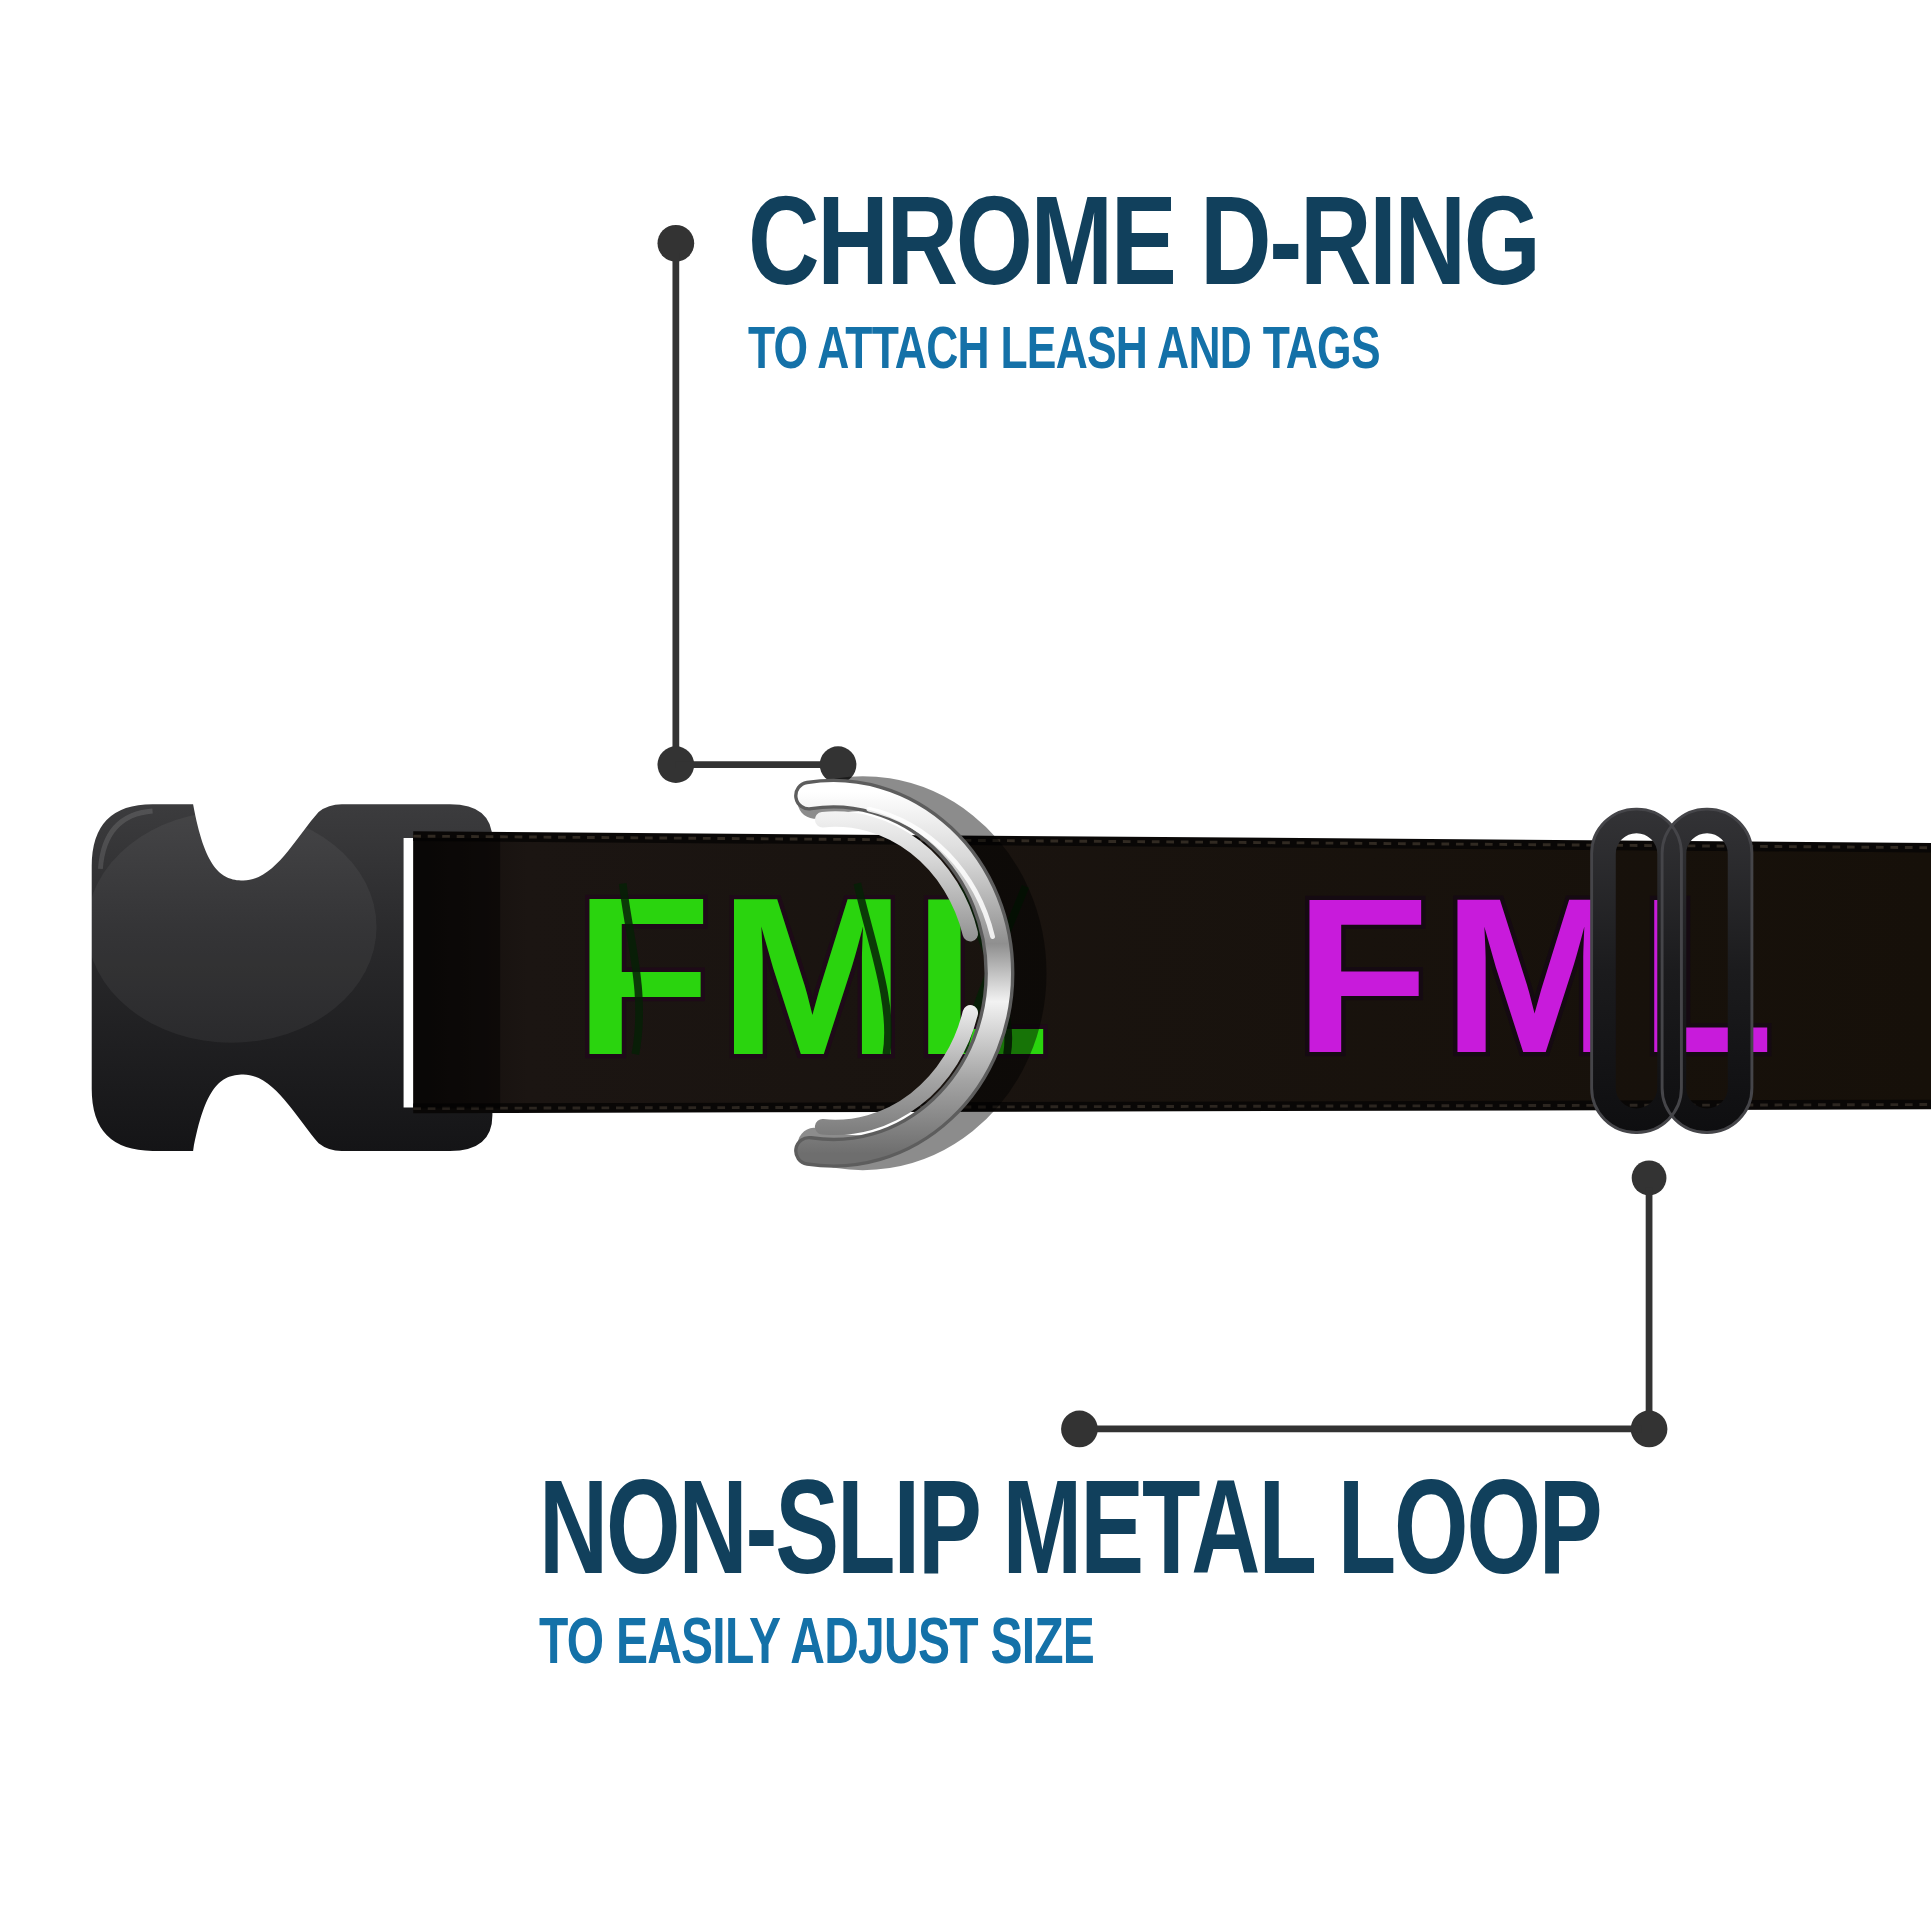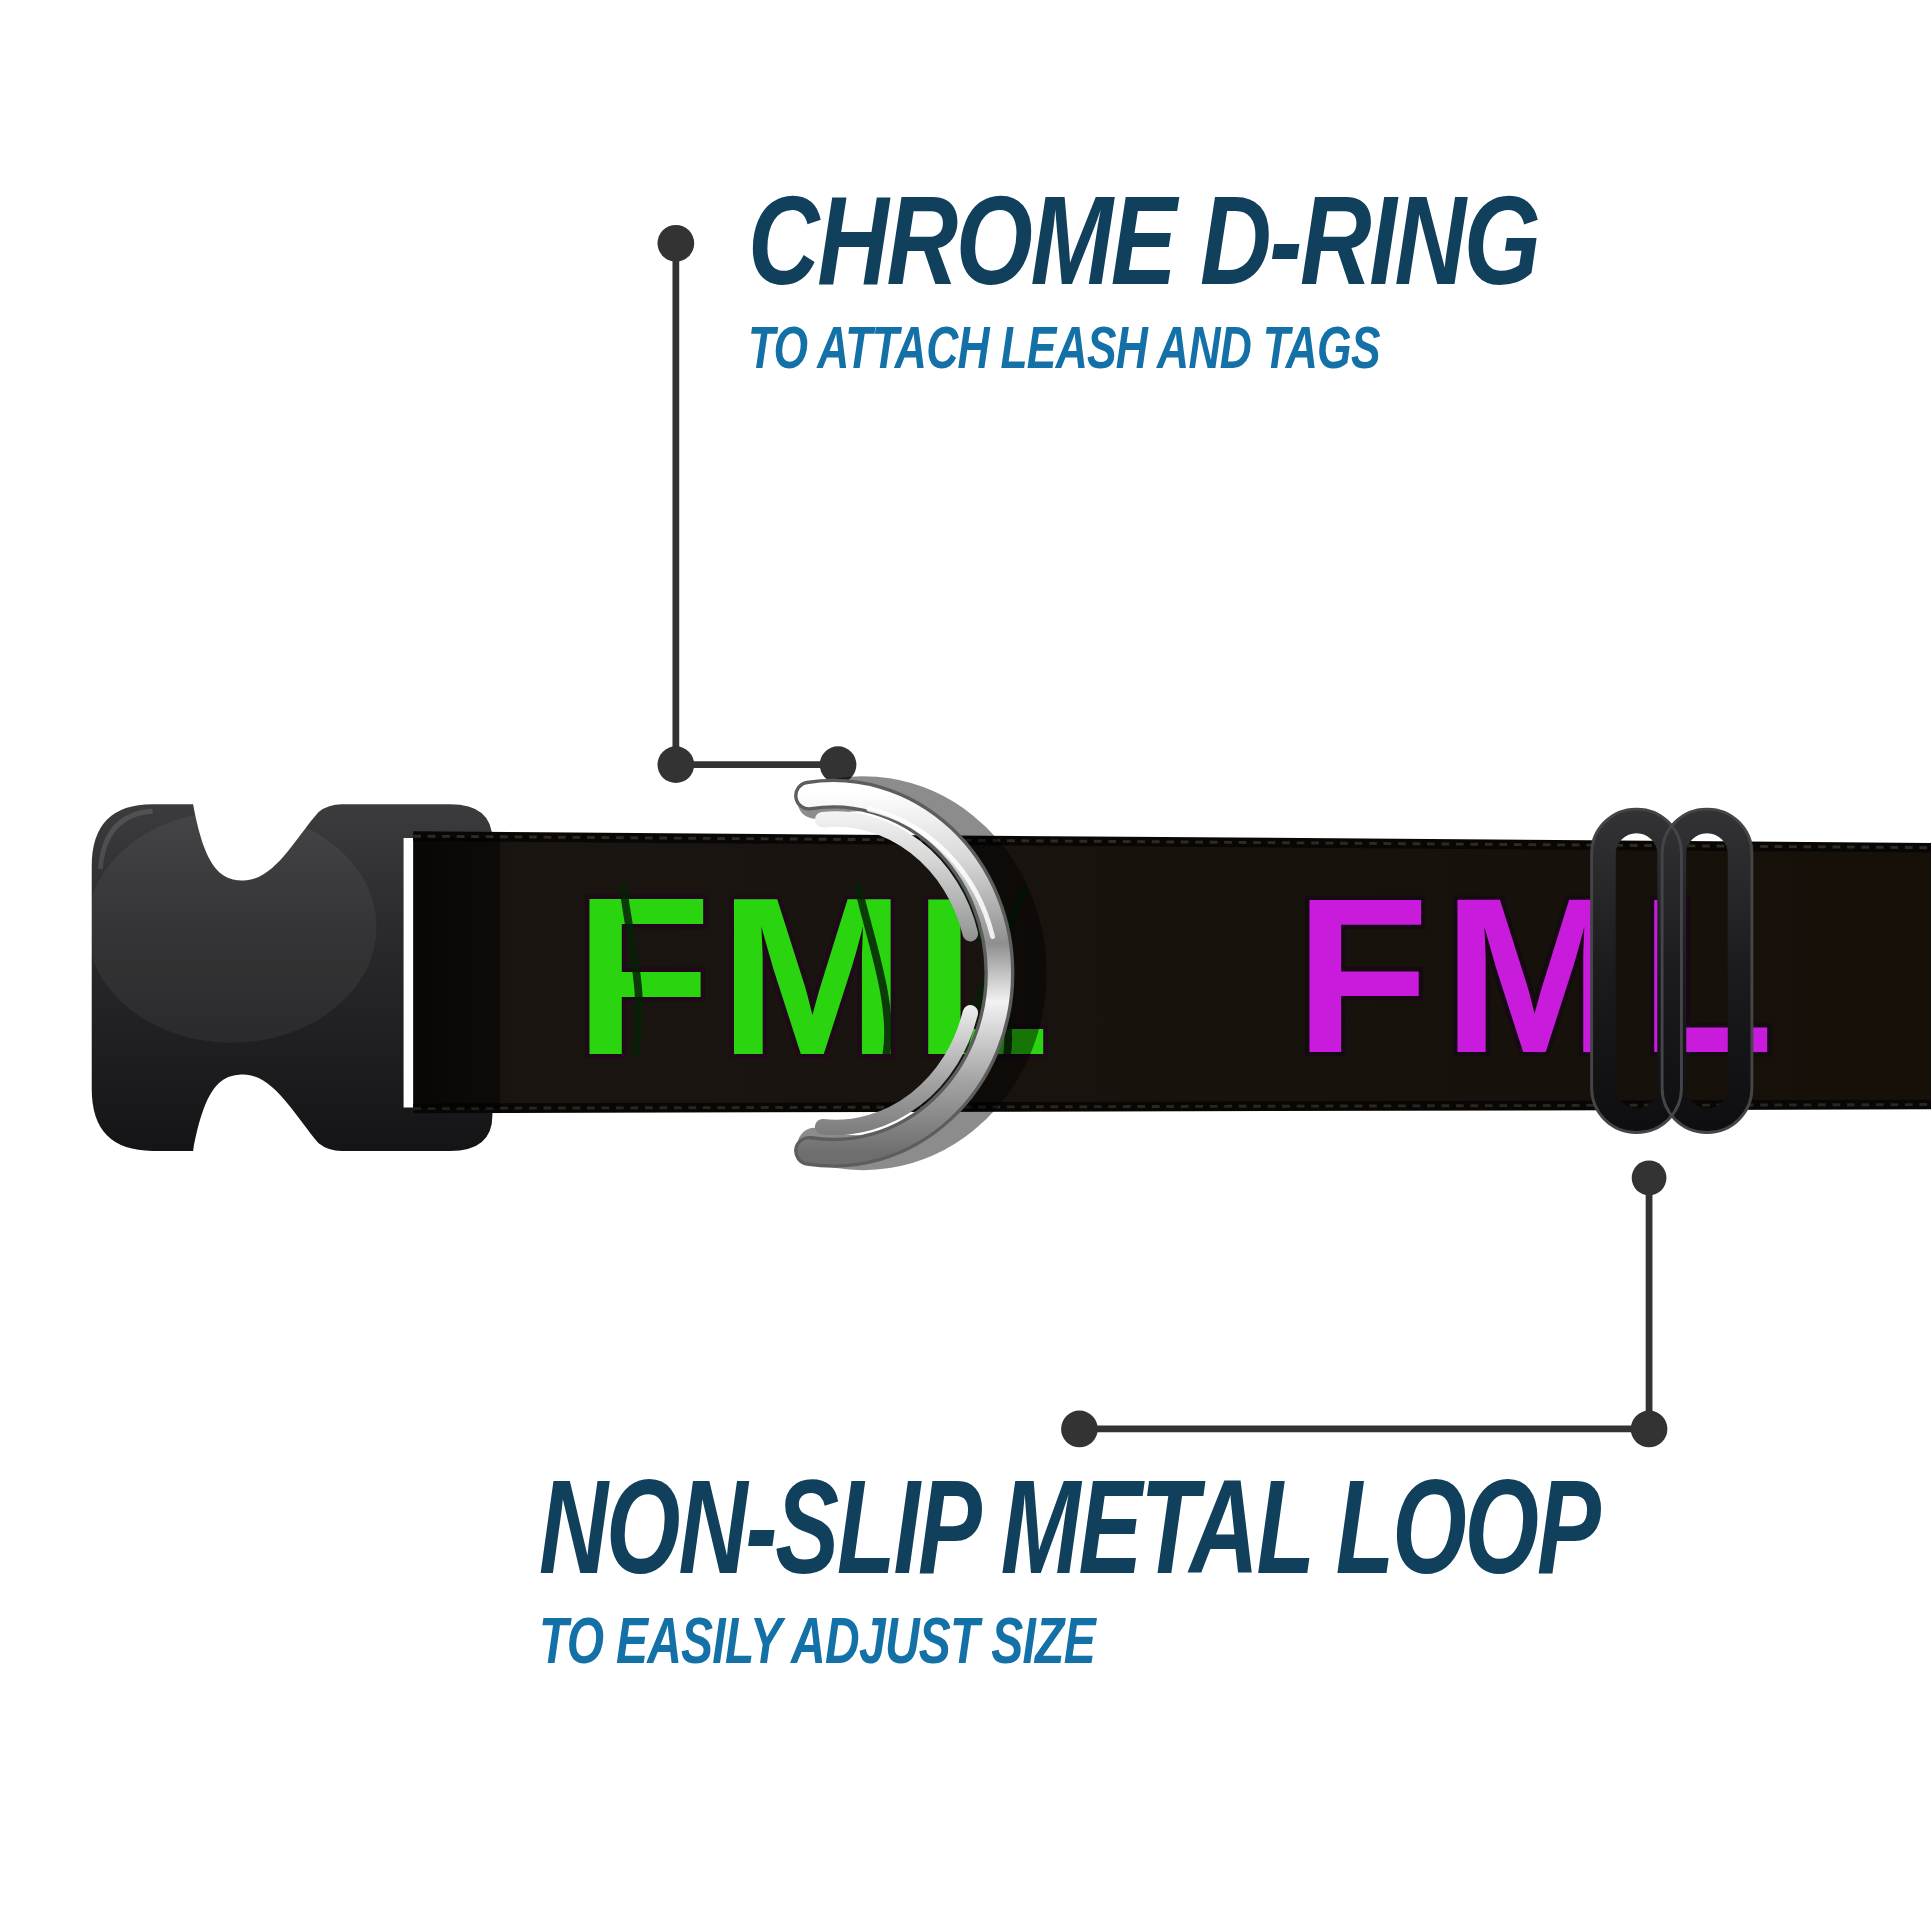--- a/index.html
+++ b/index.html
@@ -3,21 +3,21 @@
 <meta charset="utf-8">
 <style>
   html,body{margin:0;padding:0;background:#ffffff;}
   .canvas{
     position:relative;
     width:1931px;height:1931px;
     background:#ffffff;
     overflow:hidden;
     font-family:"Liberation Sans", sans-serif;
   }
-  .callout-text{position:absolute;white-space:nowrap;font-style:italic;}
+  .callout-text{position:absolute;white-space:nowrap;}
   .callout-title{
     font-weight:bold;
     color:var(--color-title);
     line-height:1;
     transform-origin:left top;
   }
   .callout-subtitle{
     font-weight:bold;
     color:var(--color-subtitle);
     line-height:1;

